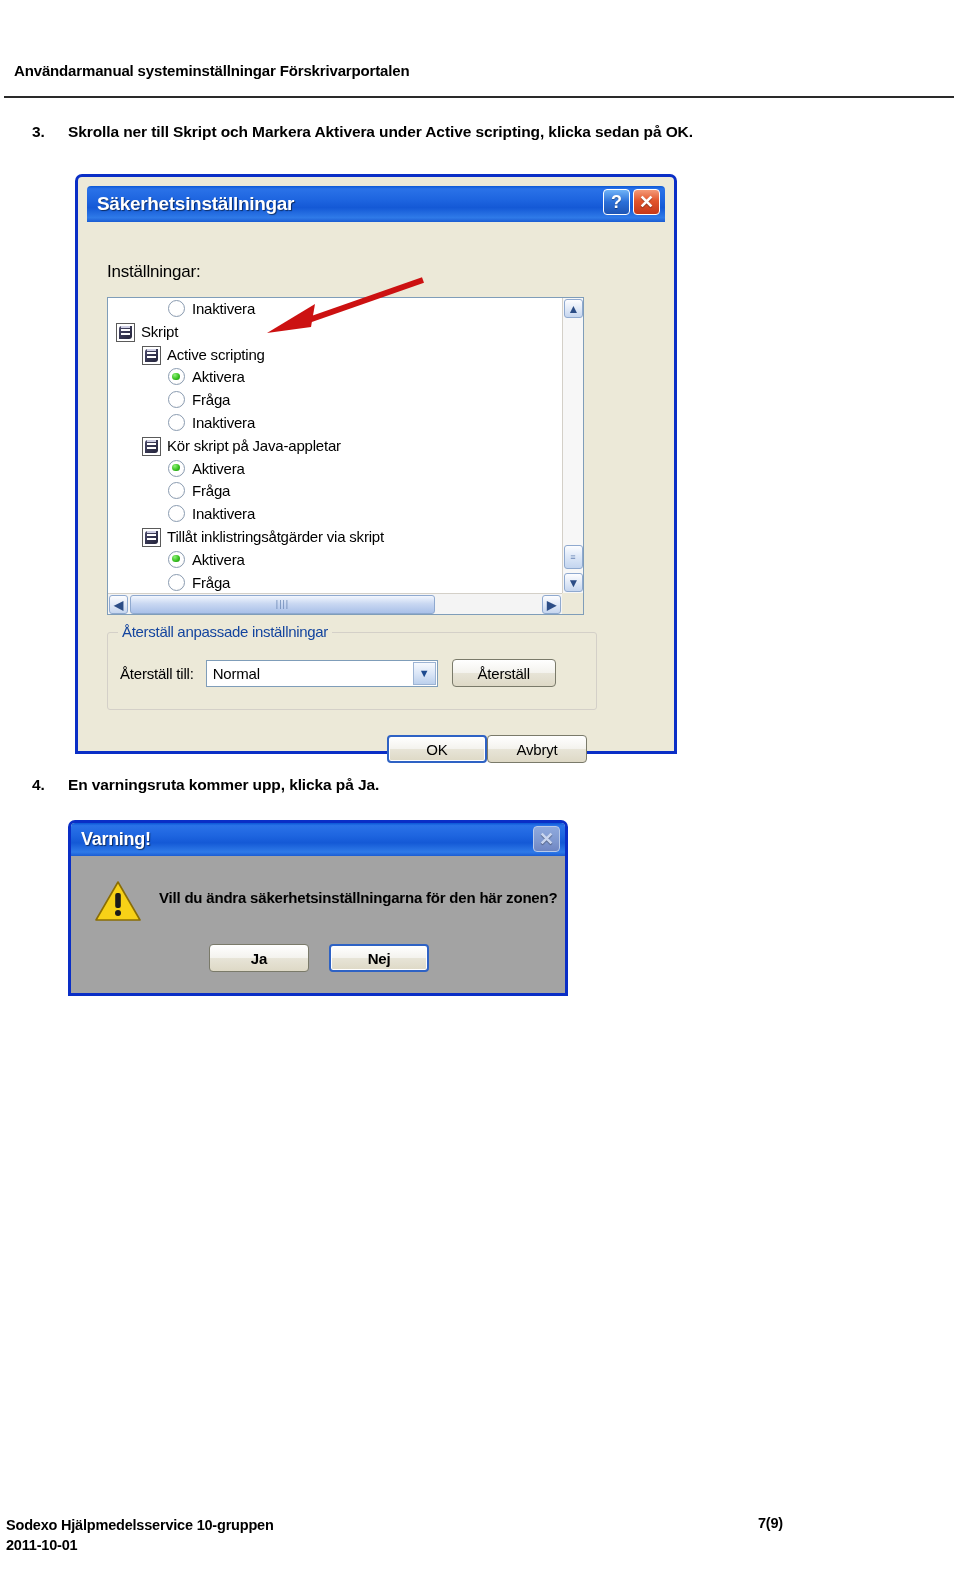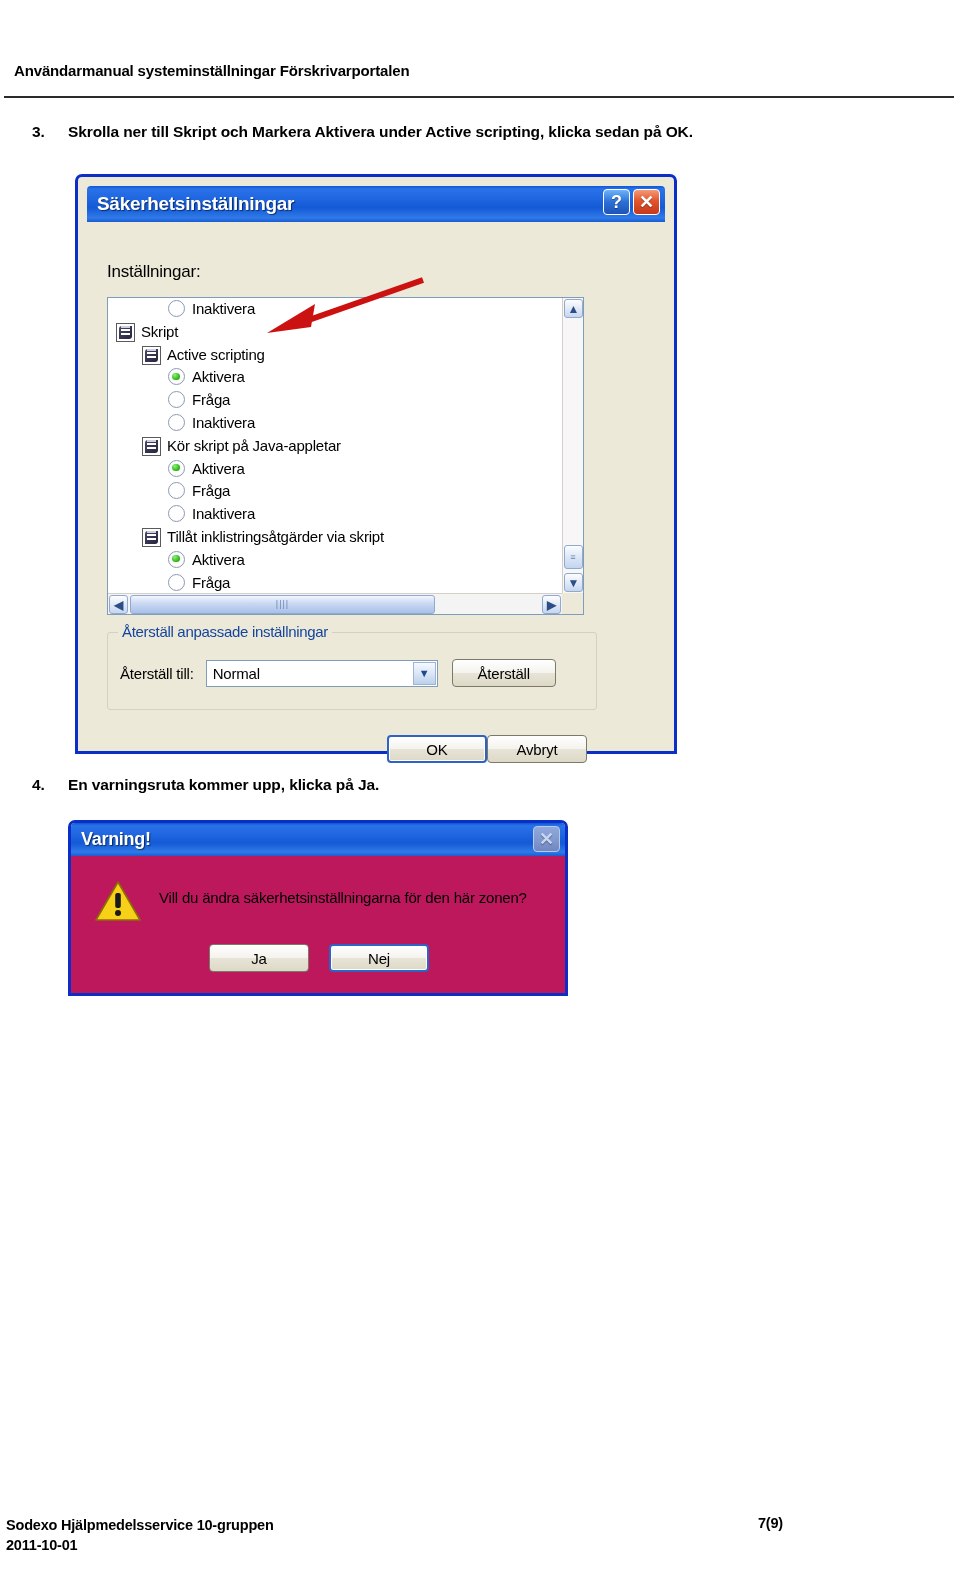--- a/index.html
+++ b/index.html
@@ -402,21 +402,22 @@
     width: 500px; height: 176px;
     border-radius: 7px 7px 0 0;
     border-width: 3px;
     border-color: #0a2ec6;
   }
   #warning-dialog .xp-titlebar { height: 33px; }
   #warning-dialog .xp-title-text { font-size: 18px; }
   .warning-body {
     position: relative;
     height: calc(100% - 33px);
-    background: #be185d;
+    background: #a3a3a3;
+    font-weight: bold;
   }
   .warning-content {
     position: absolute;
     left: 24px; top: 24px;
     display: flex;
     align-items: flex-start;
   }
   .warn-icon {
     width: 46px; height: 42px;
     flex: 0 0 auto;

